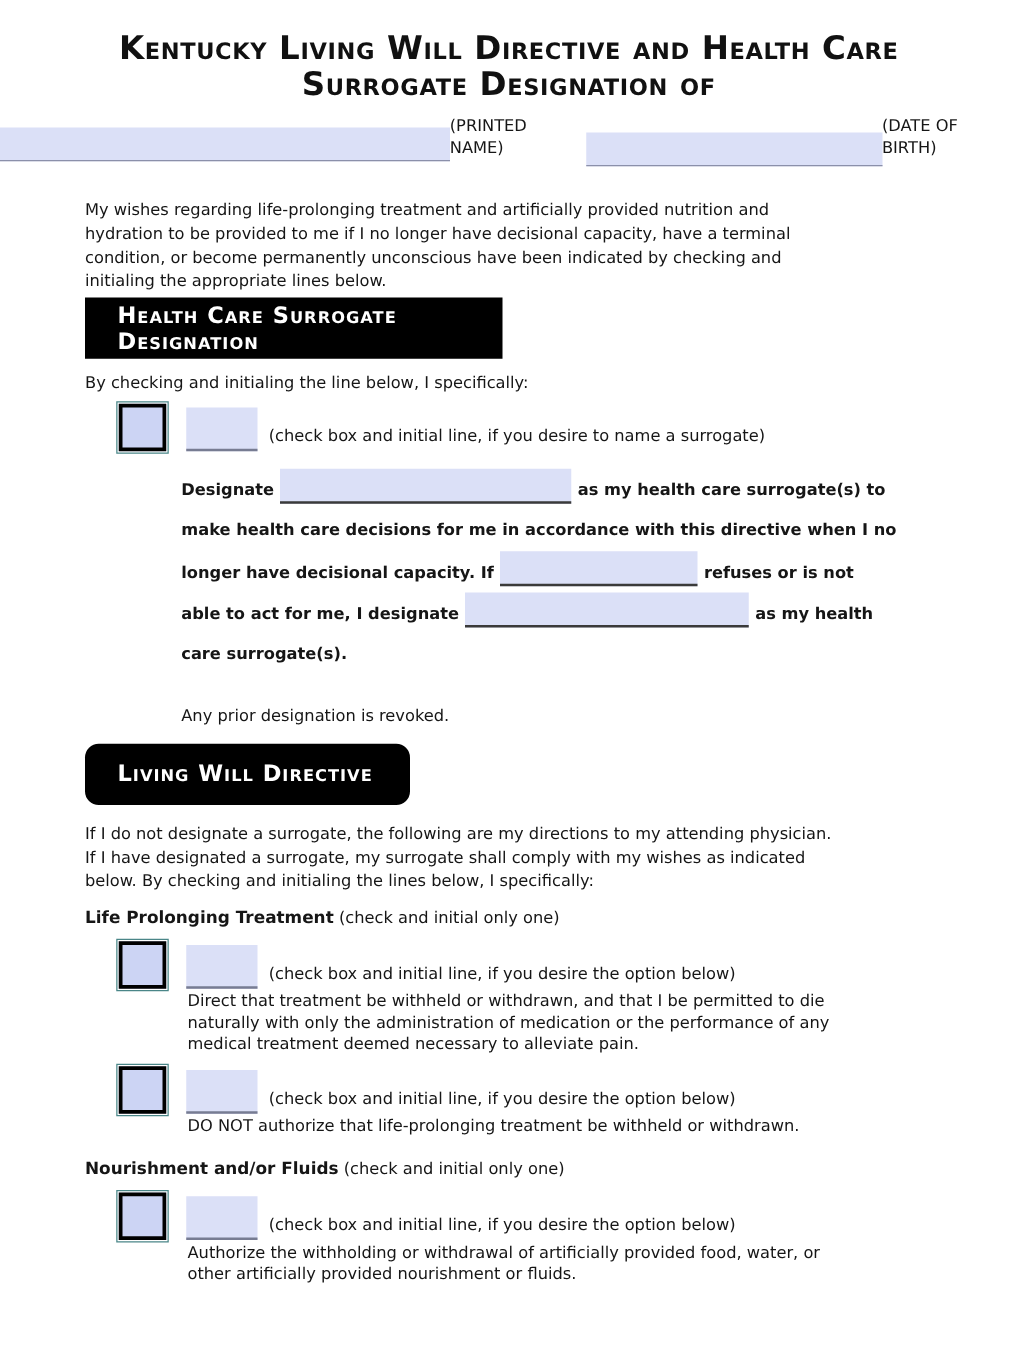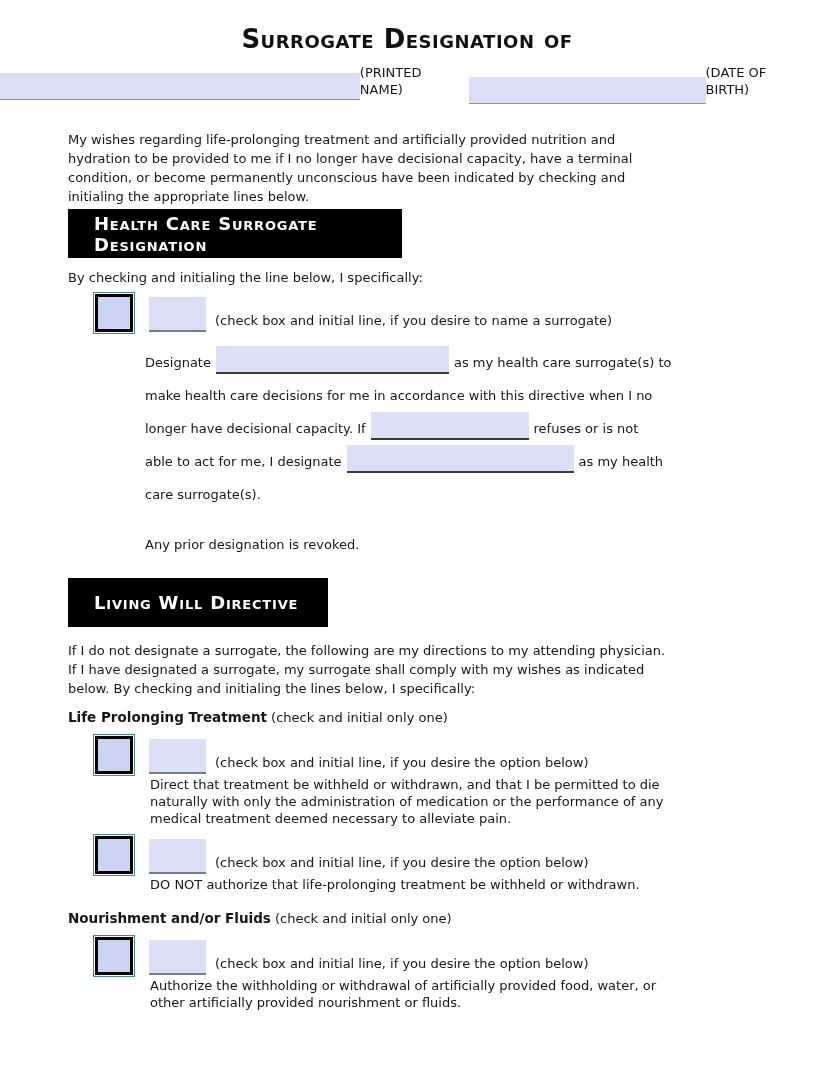--- a/index.html
+++ b/index.html
@@ -55,21 +55,21 @@
     background: var(--banner-bg, #000);
     color: var(--banner-text, #fff);
     font-weight: bold;
     font-variant: small-caps;
     font-size: 18px;
     letter-spacing: 0.8px;
     display: flex; align-items: center;
     padding-left: 26px;
   }
   .banner-surrogate { width: 334px; margin-top: 3px; }
-  .banner-livingwill { width: 260px; margin-top: 24px; }
+  .banner-livingwill { width: 260px; margin-top: 12px; border-radius: 11px; }
 
   .lead-line { margin: 10px 0 0 68px; line-height: 19px; }
 
   
   .option-row {
     margin-left: 95px;
     display: flex; align-items: flex-end;
   }
   .checkbox {
     width: 38px; height: 38px;
@@ -87,21 +87,21 @@
     flex: 0 0 auto;
   }
   .caption { padding-bottom: 3px; line-height: 17px; white-space: nowrap; }
 
   .option-desc {
     margin: 2px 0 0 150px; margin-right: 40px;
     line-height: 17px; white-space: pre-line;
   }
 
   
-  .designation { margin: 14px 0 0 145px; }
+  .designation { margin: 14px 0 0 145px; font-weight: bold; }
   .desig-line { line-height: 33px; height: 33px; white-space: nowrap; }
   .inline-field {
     display: inline-block;
     height: 28px;
     background: var(--field-fill, #dbe0f7);
     border-bottom: 2px solid #3a3a3a;
     vertical-align: -7px;
     margin: 0 5px;
   }
   .inline-field-1 { width: 233px; }
@@ -116,20 +116,21 @@
   .row-gap-sm { margin-top: 7px; }
   .row-gap-md { margin-top: 9px; }
   .nourish-heading { margin-top: 16px; }
 </style>
 </head>
 <body>
 
 <div class="page">
 
   <div class="doc-title">
+    <div>Kentucky Living Will Directive and Health Care</div>
     <div>Surrogate Designation of</div>
   </div>
 
   <div class="center-col">
     <div class="fill-field name-field"></div>
     <div class="field-label">(PRINTED NAME)</div>
     <div class="fill-field dob-field"></div>
     <div class="field-label">(DATE OF BIRTH)</div>
   </div>
 

